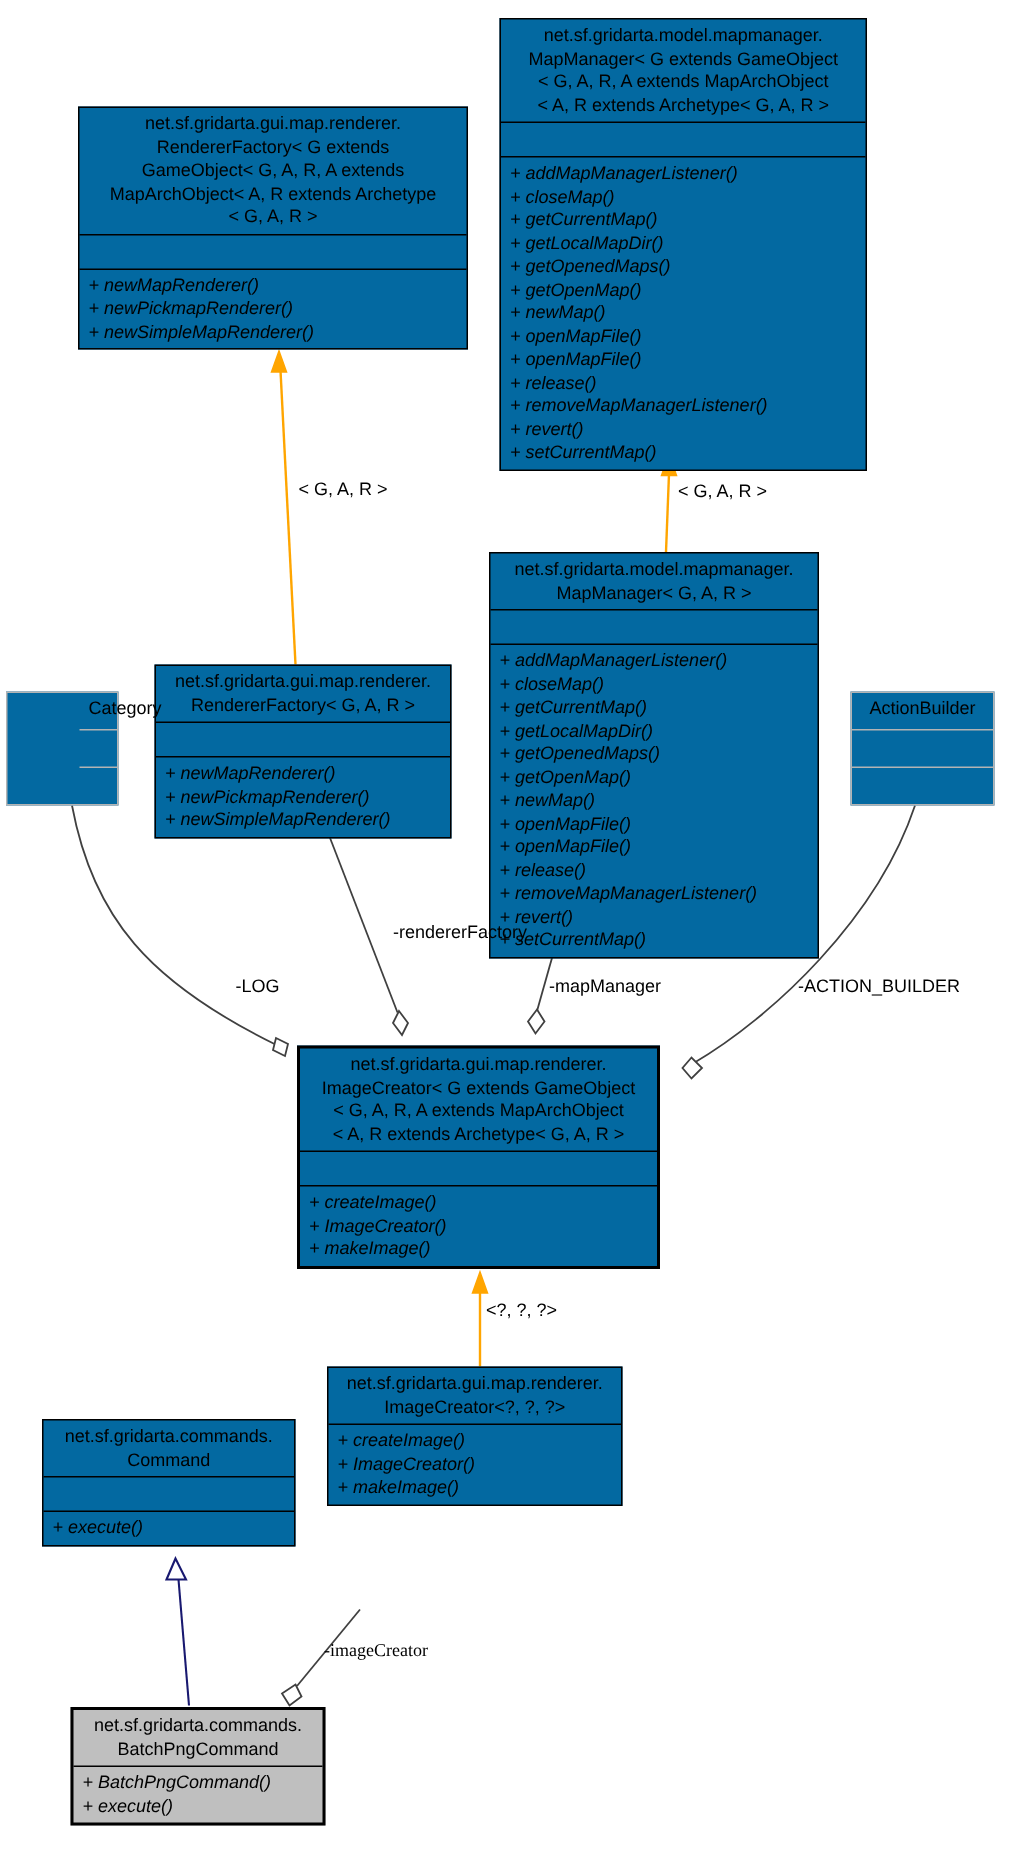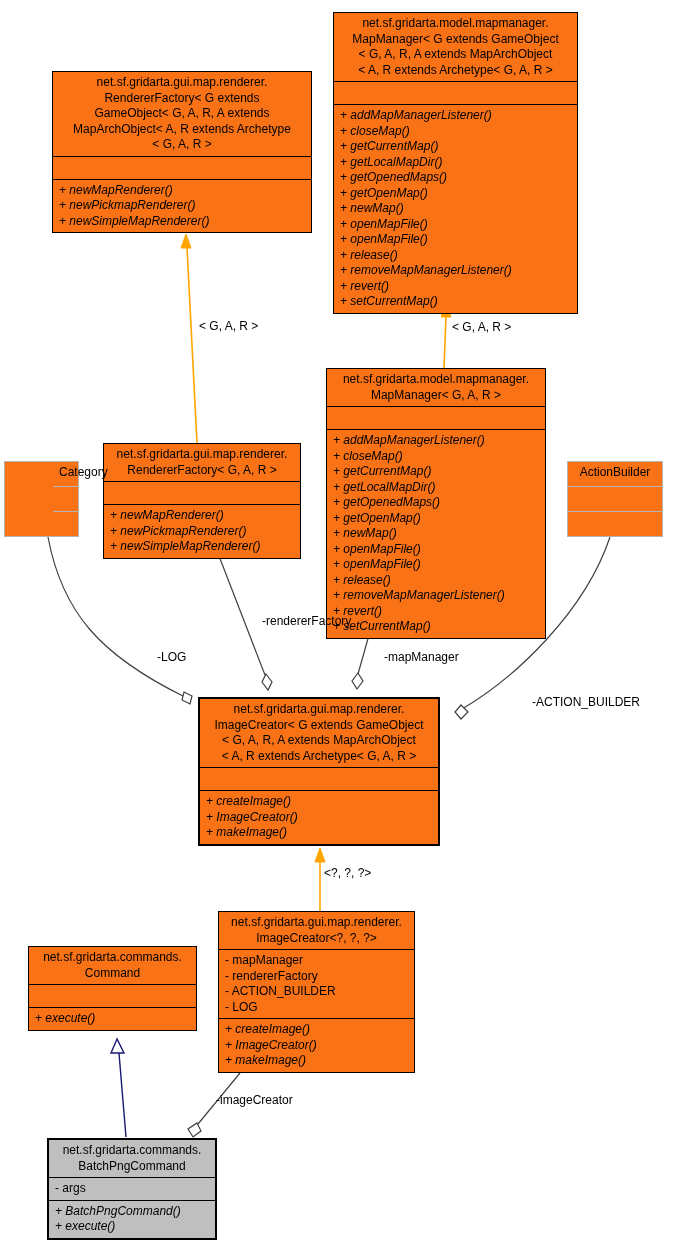--- a/index.html
+++ b/index.html
@@ -9,21 +9,21 @@
     background:#ffffff;
     font-family:"Liberation Sans","DejaVu Sans",sans-serif;
     font-size:12px;
     color:#000;
     overflow:hidden;
   }
   #edges{position:absolute;left:0;top:0;z-index:0;}
   .uml-class{
     position:absolute;
     z-index:1;
-    background:#f97316;
+    background:#0369a1;
     border:1px solid #000;
     display:flex;
     flex-direction:column;
     box-sizing:border-box;
   }
   .uml-class.thick{border-width:2px;}
   .uml-class.external{border-color:#b4b4b4;}
   .uml-class.external .sec{border-color:#b4b4b4;}
   .uml-class.highlight{background:#bfbfbf;border-width:2px;}
   .sec{
@@ -172,55 +172,46 @@
         <div>+ createImage()</div>
         <div>+ ImageCreator()</div>
         <div>+ makeImage()</div>
       </div>
   </div>
 
   <div class="uml-class" style="left:218px;top:911px;width:197px;">
     <div class="sec title">net.sf.gridarta.gui.map.renderer.
 ImageCreator&lt;?, ?, ?&gt;</div>
     <div class="sec members">
-        <div>- mapManager</div>
-        <div>- rendererFactory</div>
-        <div>- ACTION_BUILDER</div>
-        <div>- LOG</div>
-      </div>
-    <div class="sec members">
         <div>+ createImage()</div>
         <div>+ ImageCreator()</div>
         <div>+ makeImage()</div>
       </div>
   </div>
 
   <div class="uml-class" style="left:28px;top:946px;width:169px;">
     <div class="sec title">net.sf.gridarta.commands.
 Command</div>
     <div class="sec empty"></div>
     <div class="sec members">
         <div>+ execute()</div>
       </div>
   </div>
 
   <div class="uml-class highlight" style="left:47px;top:1138px;width:170px;">
     <div class="sec title">net.sf.gridarta.commands.
 BatchPngCommand</div>
-    <div class="sec members">
-        <div>- args</div>
-      </div>
     <div class="sec members">
         <div>+ BatchPngCommand()</div>
         <div>+ execute()</div>
       </div>
   </div>
 
   <div class="edge-label" style="left:199px;top:319px;">&lt; G, A, R &gt;</div>
   <div class="edge-label" style="left:452px;top:320px;">&lt; G, A, R &gt;</div>
   <div class="edge-label" style="left:324px;top:866px;">&lt;?, ?, ?&gt;</div>
   <div class="edge-label" style="left:134px;top:650px;margin-left:23px;">-LOG</div>
   <div class="edge-label" style="left:262px;top:614px;">-rendererFactory</div>
-  <div class="edge-label" style="left:384px;top:650px;">-mapManager</div>
-  <div class="edge-label" style="left:532px;top:650px;margin-top:45px;">-ACTION_BUILDER</div>
-  <div class="edge-label" style="left:216px;top:1093px;">-imageCreator</div>
+  <div class="edge-label" style="left:366px;top:650px;">-mapManager</div>
+  <div class="edge-label" style="left:532px;top:650px;">-ACTION_BUILDER</div>
+  <div class="edge-label" style="left:216px;top:1093px;font-family:Liberation Serif, serif;">-imageCreator</div>
 
 </div>
 
 </body></html>

